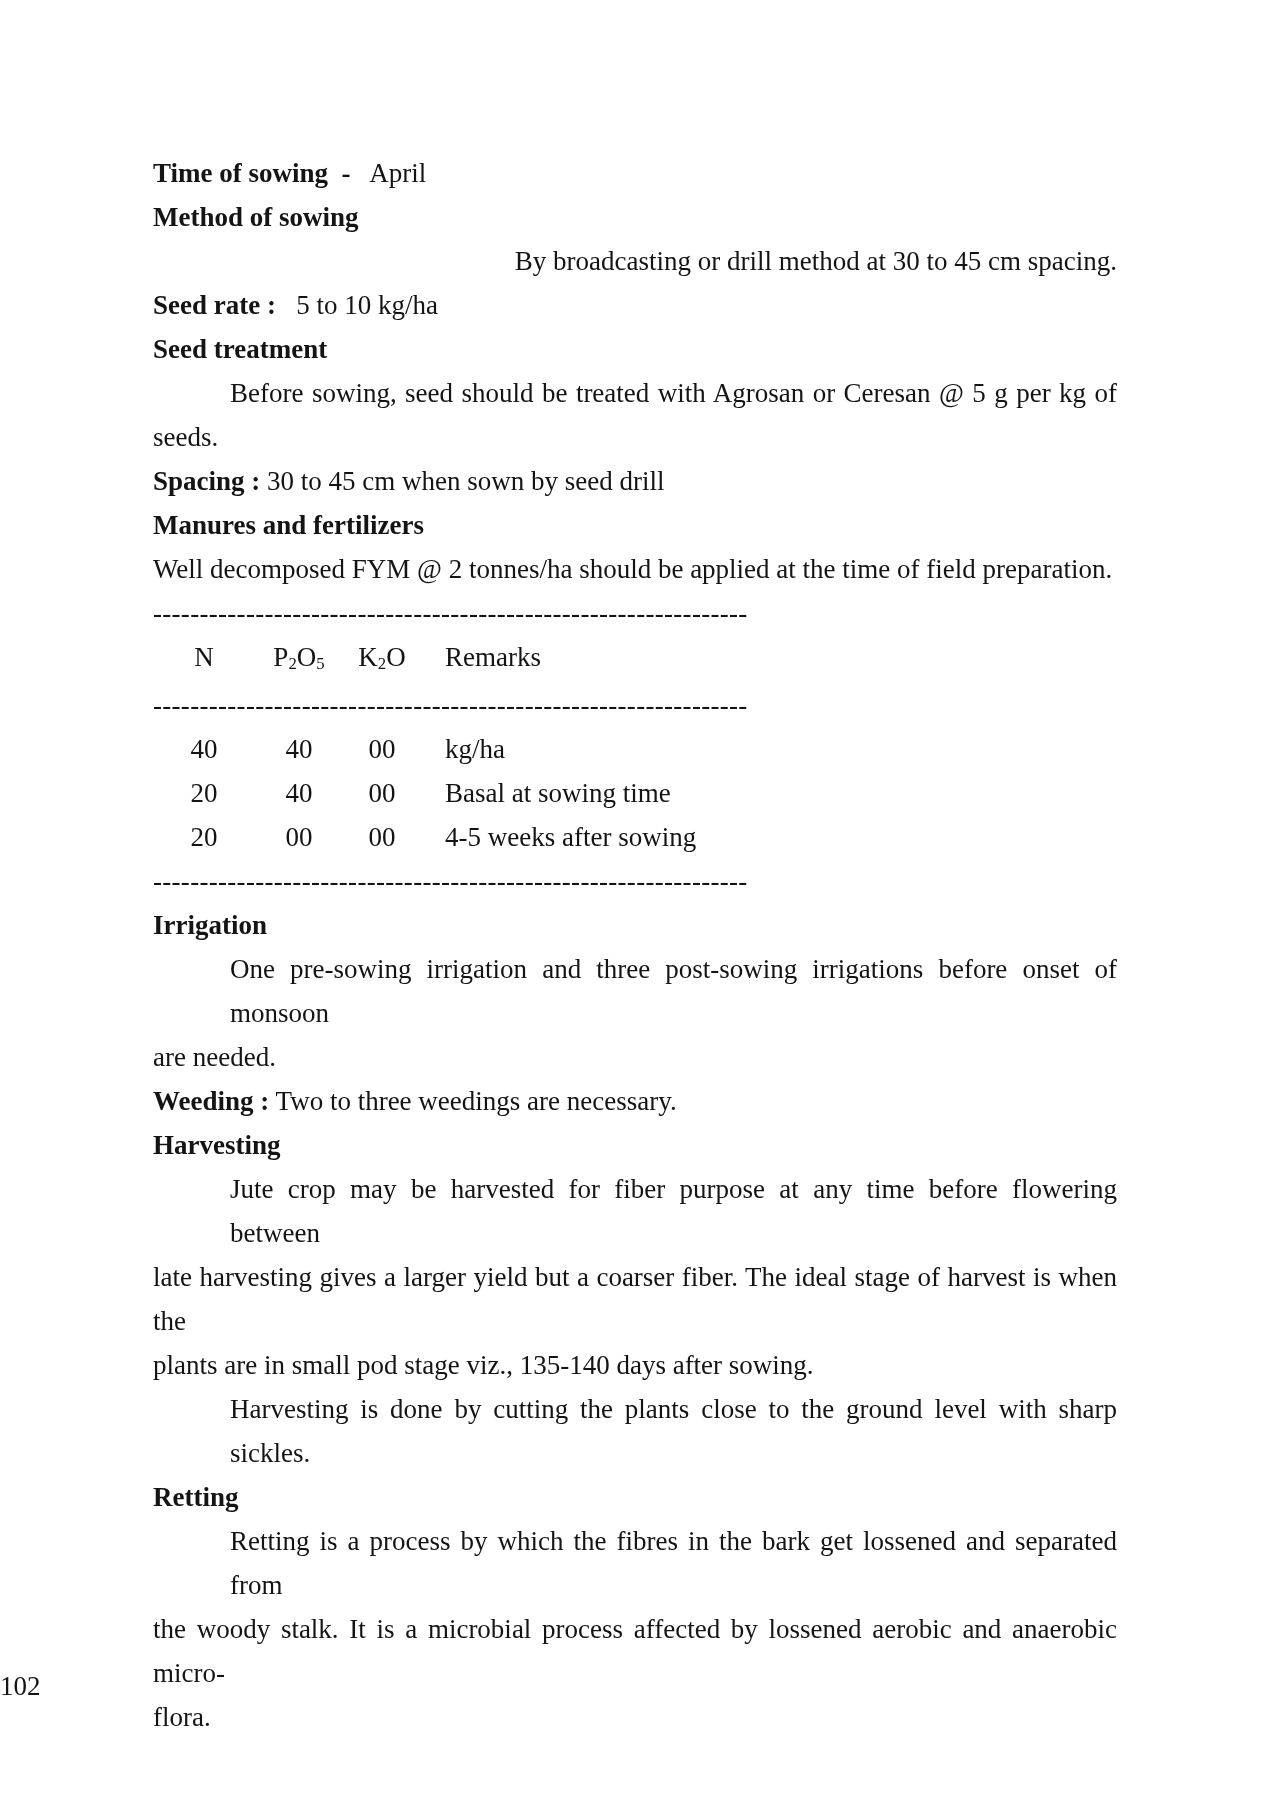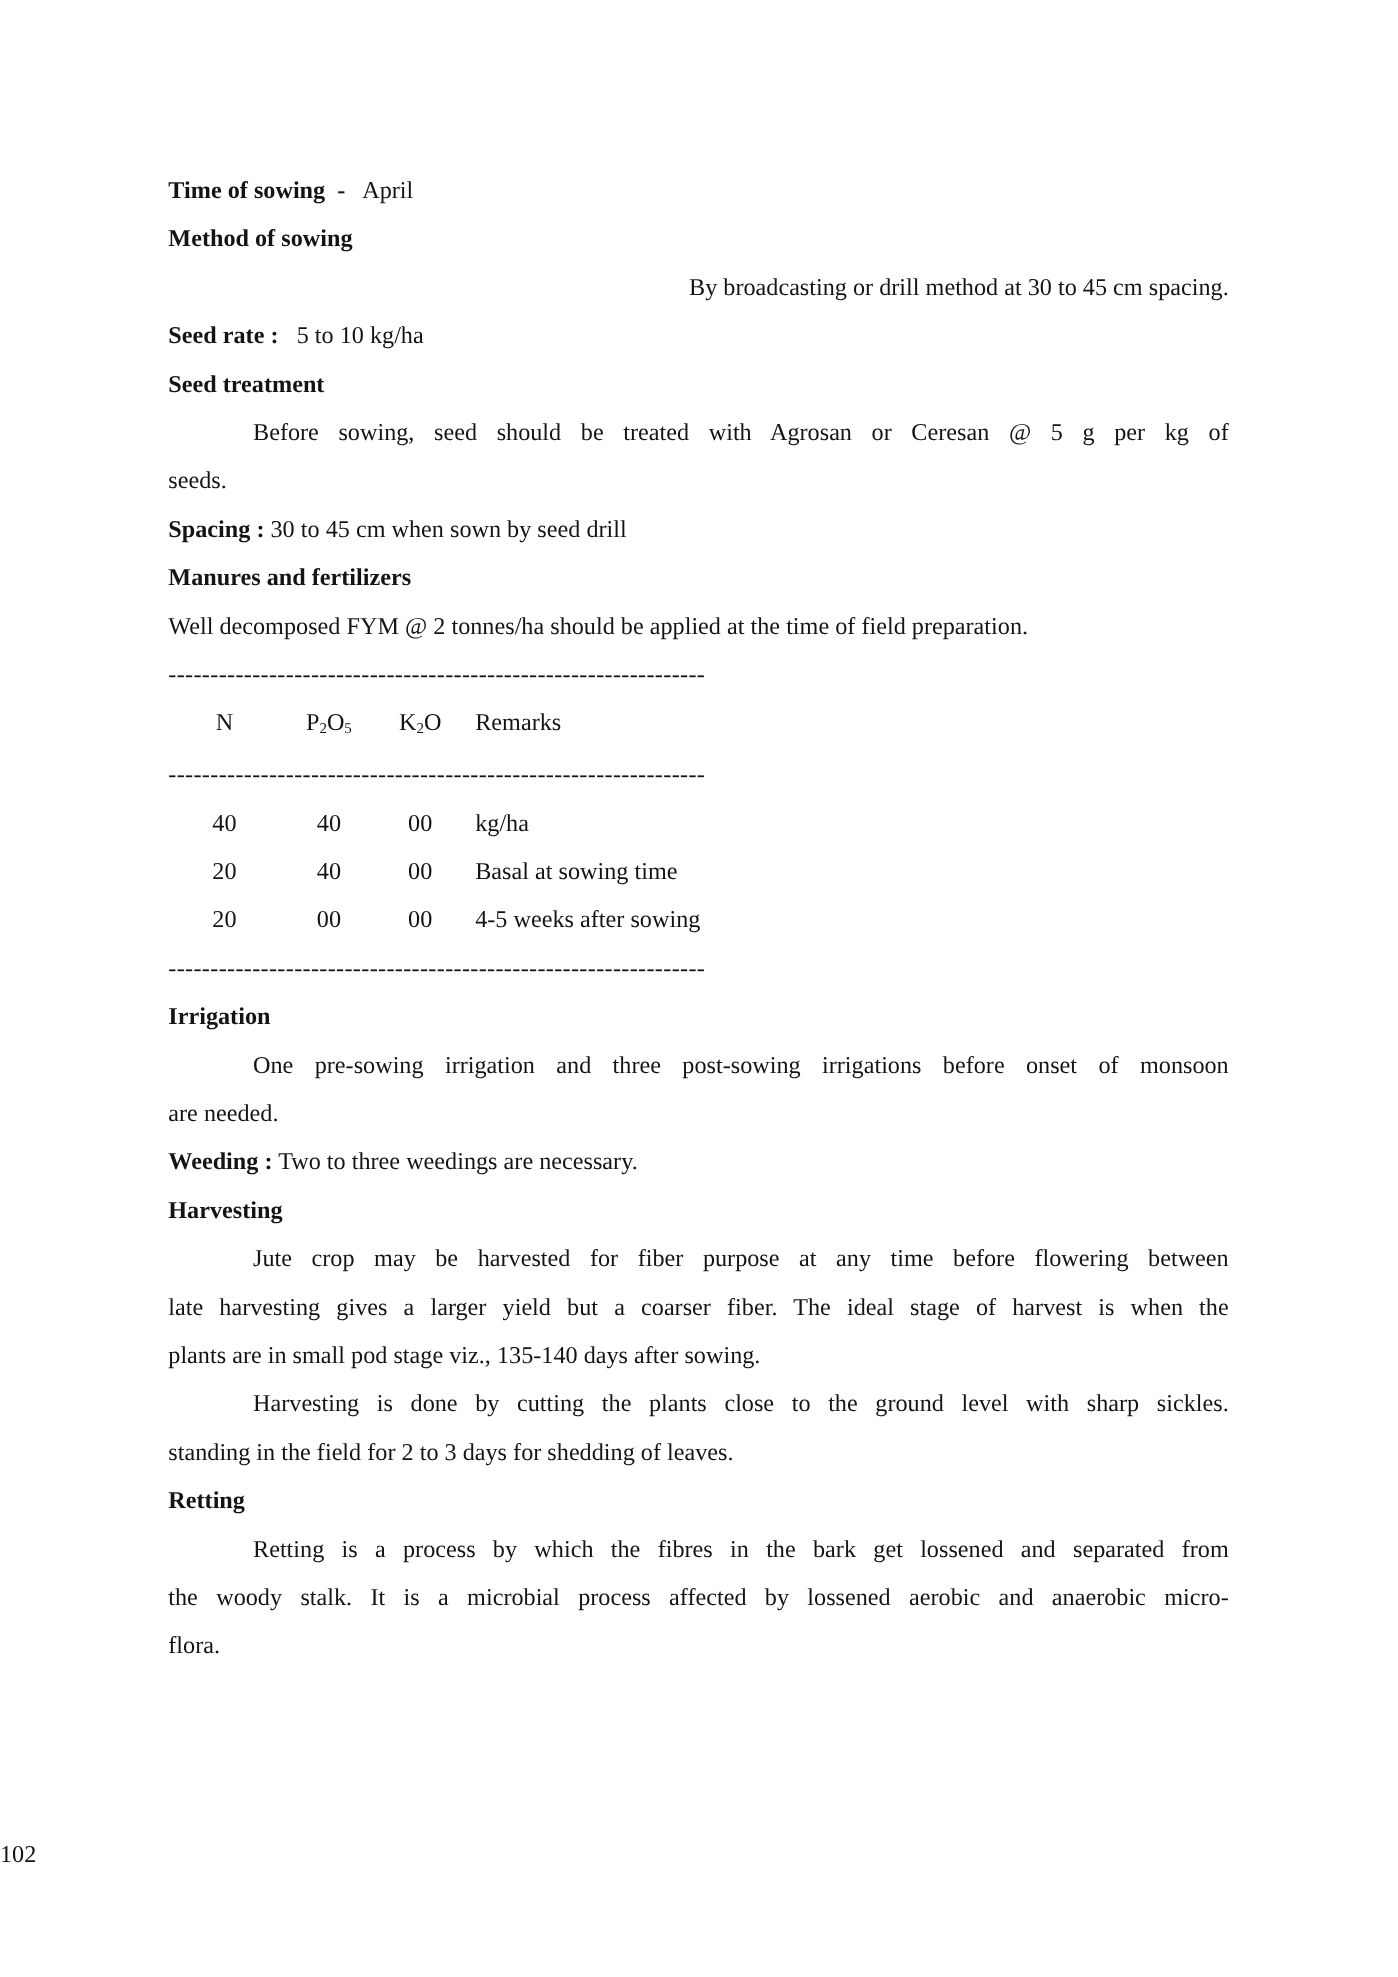--- a/index.html
+++ b/index.html
@@ -2,41 +2,41 @@
 <html><head>
 <meta charset="utf-8">
 <style>
   html, body { margin: 0; padding: 0; background: #ffffff; }
   .page {
     position: relative;
     width: 1271px;
     height: 1797px;
     background: #ffffff;
     font-family: "Liberation Serif", "DejaVu Serif", serif;
-    font-size: 22px;
+    font-size: 27px;
     color: #141414;
     overflow: hidden;
   }
   .content {
     position: absolute;
     left: 153px;
     top: 151px;
     width: 964px;
   }
   .ln { line-height: 44px; min-height: 44px; }
   .hd { font-weight: bold; }
   .ind { padding-left: 77px; text-align: right; }
   .jst { text-align: justify; text-align-last: justify; }
   .dash { white-space: nowrap; letter-spacing: 0.3px; }
   .lb { font-weight: bold; }
   .trow .tc { display: inline-block; vertical-align: baseline; }
   .tc1 { width: 102px; text-align: center; }
   .tc2 { width: 88px;  text-align: center; }
   .tc3 { width: 78px;  text-align: center; }
-  .tc4 { margin-left: 11px; text-align: center; }
+  .tc4 { margin-left: 24px; text-align: center; }
   .sb { font-size: 0.62em; position: relative; top: 0.18em; }
   .pageno {
     position: absolute;
     top: 1664px;
     left: 0;
     width: 100%;
     line-height: 44px;
   }
 </style>
 </head>
@@ -63,20 +63,19 @@
       <div class="ln dash">----------------------------------------------------------------</div>
       <div class="ln hd">Irrigation</div>
       <div class="ln ind jst">One pre-sowing irrigation and three post-sowing irrigations before onset of monsoon</div>
       <div class="ln">are needed.</div>
       <div class="ln"><span class="lb">Weeding :</span> <span>Two to three weedings are necessary.</span></div>
       <div class="ln hd">Harvesting</div>
       <div class="ln ind jst">Jute crop may be harvested for fiber purpose at any time before flowering between</div>
       <div class="ln jst">late harvesting gives a larger yield but a coarser fiber. The ideal stage of harvest is when the</div>
       <div class="ln">plants are in small pod stage viz., 135-140 days after sowing.</div>
       <div class="ln ind jst">Harvesting is done by cutting the plants close to the ground level with sharp sickles.</div>
-      <div class="ln">standing in the field for 2 to 3 days for shedding of leaves.</div>
       <div class="ln hd">Retting</div>
       <div class="ln ind jst">Retting is a process by which the fibres in the bark get lossened and separated from</div>
       <div class="ln jst">the woody stalk. It is a microbial process affected by lossened aerobic and anaerobic micro-</div>
       <div class="ln">flora.</div>
     </div>
   <div class="pageno">102</div>
 </div>
 
 </body></html>

